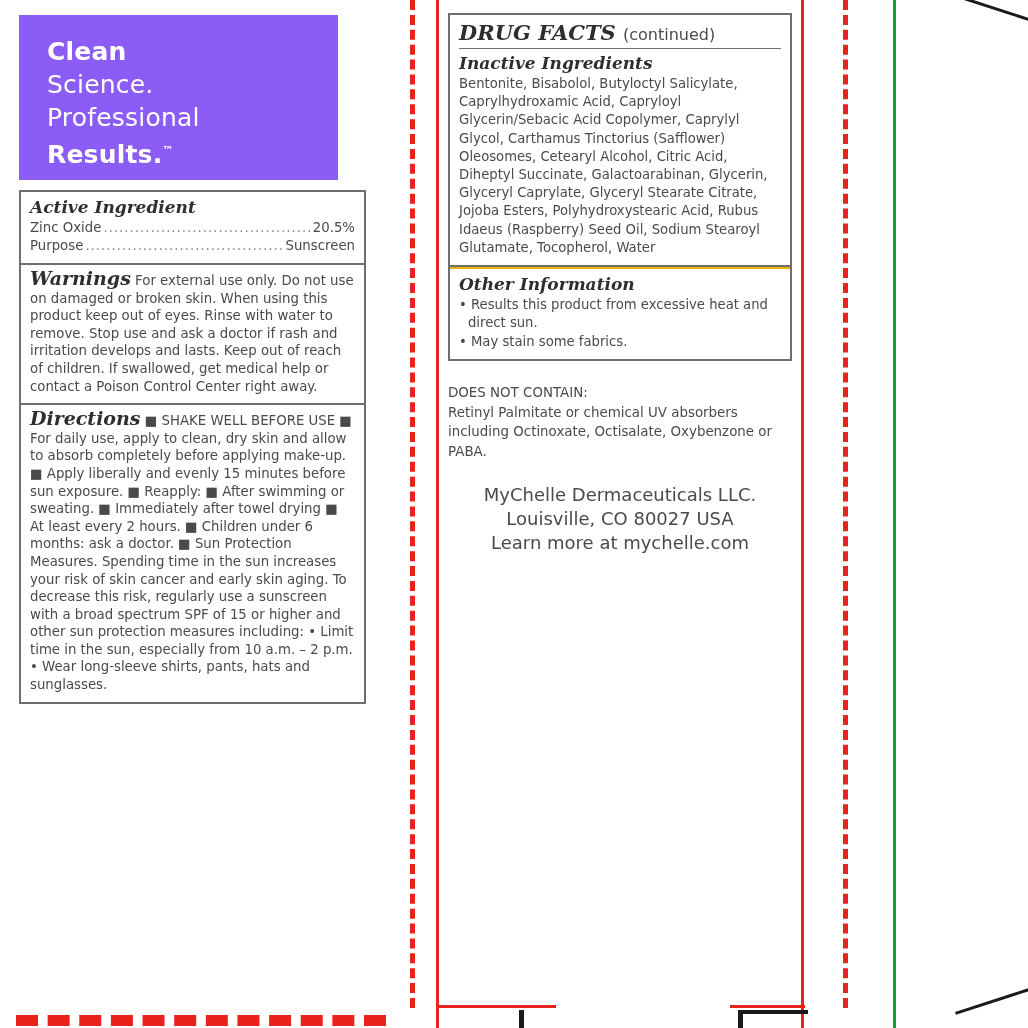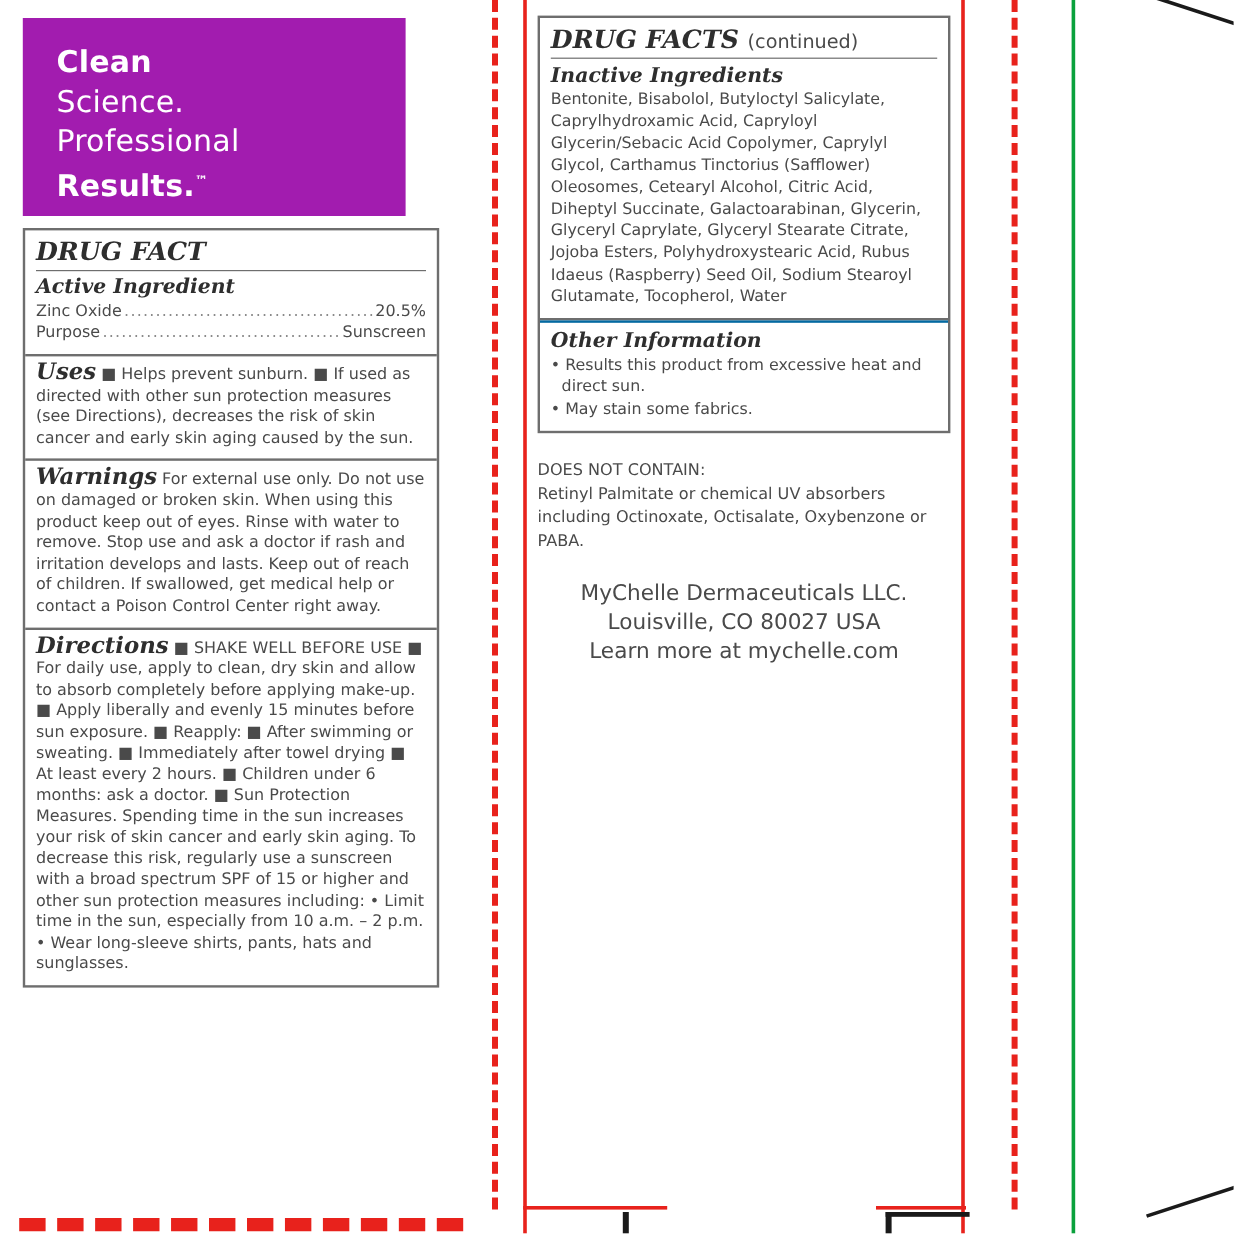--- a/index.html
+++ b/index.html
@@ -79,21 +79,21 @@
 
   
   .left-panel {
     position: absolute;
     left: 19px;
     top: 15px;
     width: 347px;
   }
 
   .brand-box {
-    background: #a21caf;
+    background: #8b5cf6;
     padding: 20px 0 18px 28px;
     width: 319px;
     box-sizing: border-box;
     height: 165px;
   }
   .brand-line {
     color: #ffffff;
     font-size: 25px;
     line-height: 33px;
     letter-spacing: 0.2px;
@@ -226,42 +226,35 @@
   <div class="brand-box">
     <div class="brand-line bold">Clean</div>
     <div class="brand-line">Science.</div>
     <div class="brand-line">Professional</div>
     <div class="brand-line bold"><span>Results.</span><sup>™</sup></div>
   </div>
 
   <div class="facts-box">
 
     <div class="facts-section">
-      <div class="df-title">DRUG FACT</div>
       <div class="sub-title">Active Ingredient</div>
 
       <div class="leader-row">
         <span>Zinc Oxide</span>
         <span class="dots">..........................................................</span>
         <span>20.5%</span>
       </div>
 
       <div class="leader-row">
         <span>Purpose</span>
         <span class="dots">..........................................................</span>
         <span>Sunscreen</span>
       </div>
     </div>
 
-    <div class="facts-section">
-      <div class="body-txt">
-        <span class="h-head">Uses</span>
-        <span>■ Helps prevent sunburn. ■ If used as directed with other sun protection measures (see Directions), decreases the risk of skin cancer and early skin aging caused by the sun.</span>
-      </div>
-    </div>
 
     <div class="facts-section">
       <div class="body-txt">
         <span class="h-head">Warnings</span>
         <span>For external use only. Do not use on damaged or broken skin. When using this product keep out of eyes. Rinse with water to remove. Stop use and ask a doctor if rash and irritation develops and lasts. Keep out of reach of children. If swallowed, get medical help or contact a Poison Control Center right away.</span>
       </div>
     </div>
 
     <div class="facts-section">
       <div class="body-txt">
@@ -279,21 +272,21 @@
 
     <div class="facts-section">
       <div class="dfc-title">
         <span>DRUG FACTS</span>
         <span class="cont">(continued)</span>
       </div>
       <div class="sub-title">Inactive Ingredients</div>
       <div class="small-body">Bentonite, Bisabolol, Butyloctyl Salicylate, Caprylhydroxamic Acid, Capryloyl Glycerin/Sebacic Acid Copolymer, Caprylyl Glycol, Carthamus Tinctorius (Safflower) Oleosomes, Cetearyl Alcohol, Citric Acid, Diheptyl Succinate, Galactoarabinan, Glycerin, Glyceryl Caprylate, Glyceryl Stearate Citrate, Jojoba Esters, Polyhydroxystearic Acid, Rubus Idaeus (Raspberry) Seed Oil, Sodium Stearoyl Glutamate, Tocopherol, Water</div>
     </div>
 
-    <div class="facts-section" style="border-bottom:none;border-top:2px solid #0369a1;">
+    <div class="facts-section" style="border-bottom:none;border-top:2px solid #eab308;">
       <div class="sub-title">Other Information</div>
       <div class="bullet-line">• Results this product from excessive heat and direct sun.</div>
       <div class="bullet-line">• May stain some fabrics.</div>
     </div>
 
   </div>
 
   <div class="notice-block">
     <div>DOES NOT CONTAIN:</div>
     <div>Retinyl Palmitate or chemical UV absorbers including Octinoxate, Octisalate, Oxybenzone or PABA.</div>

